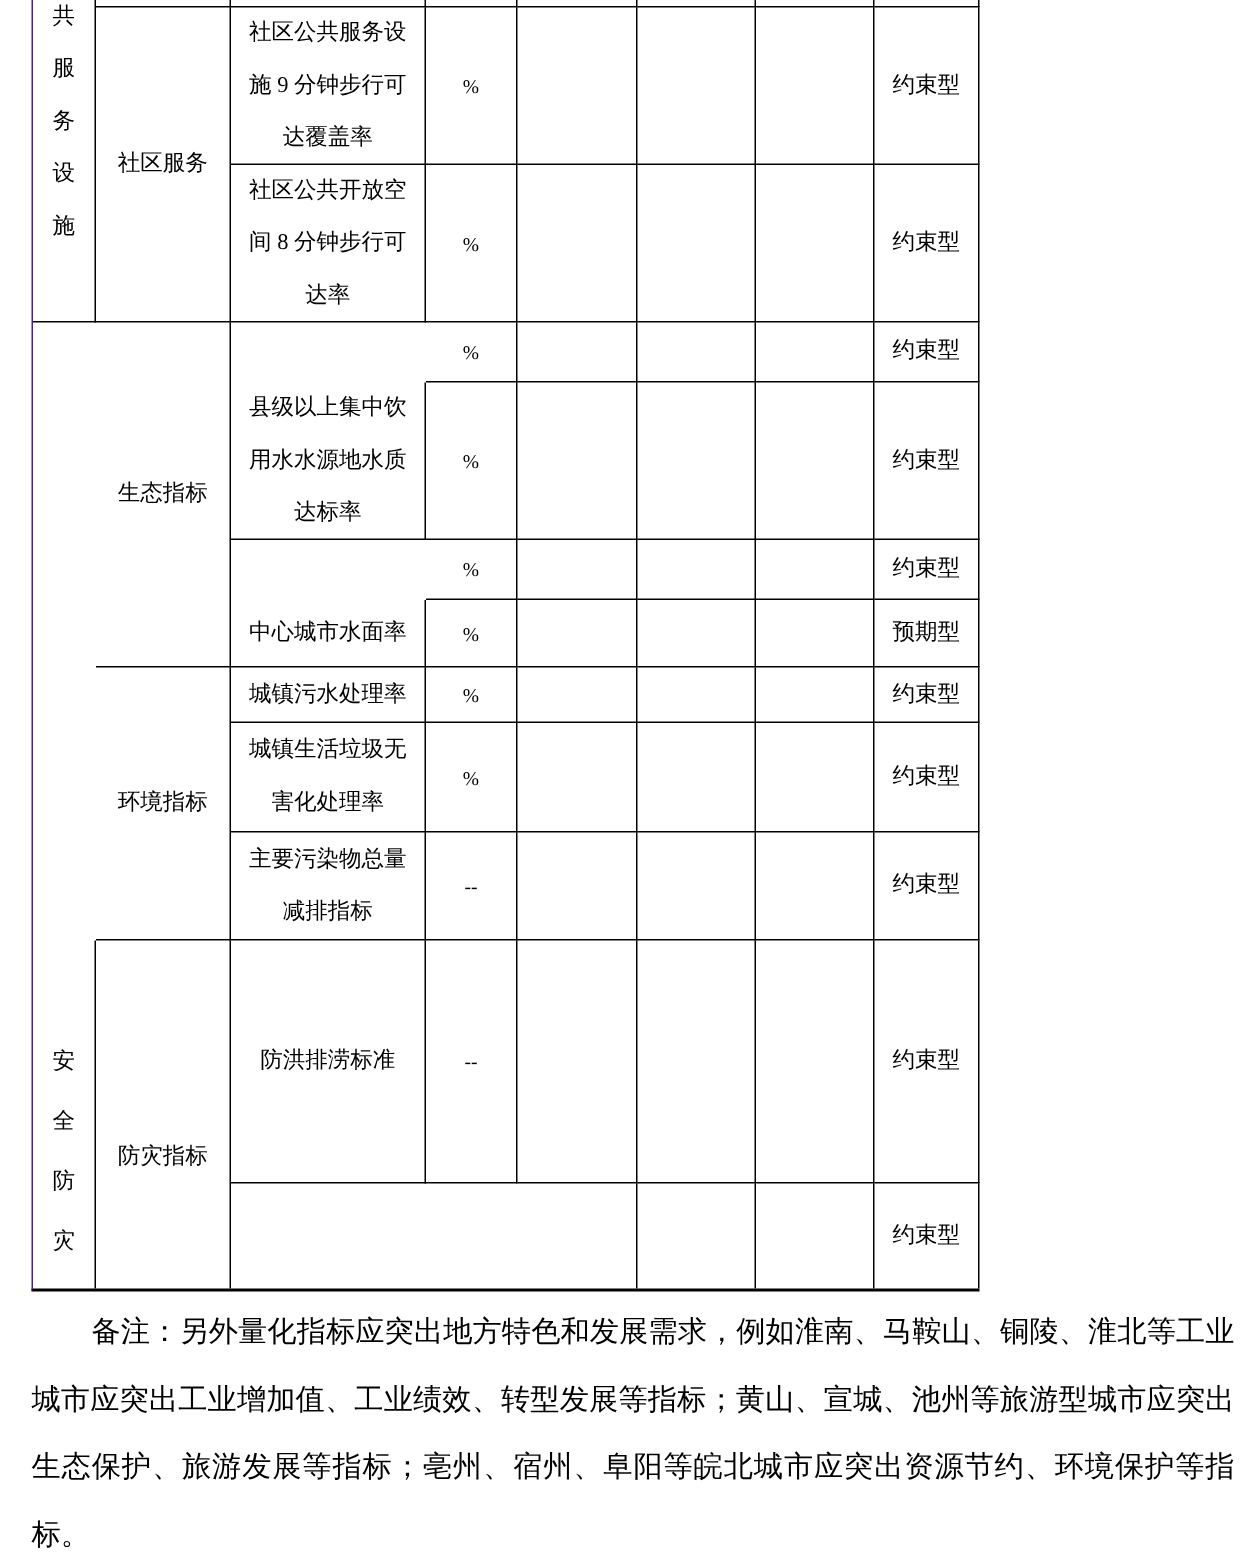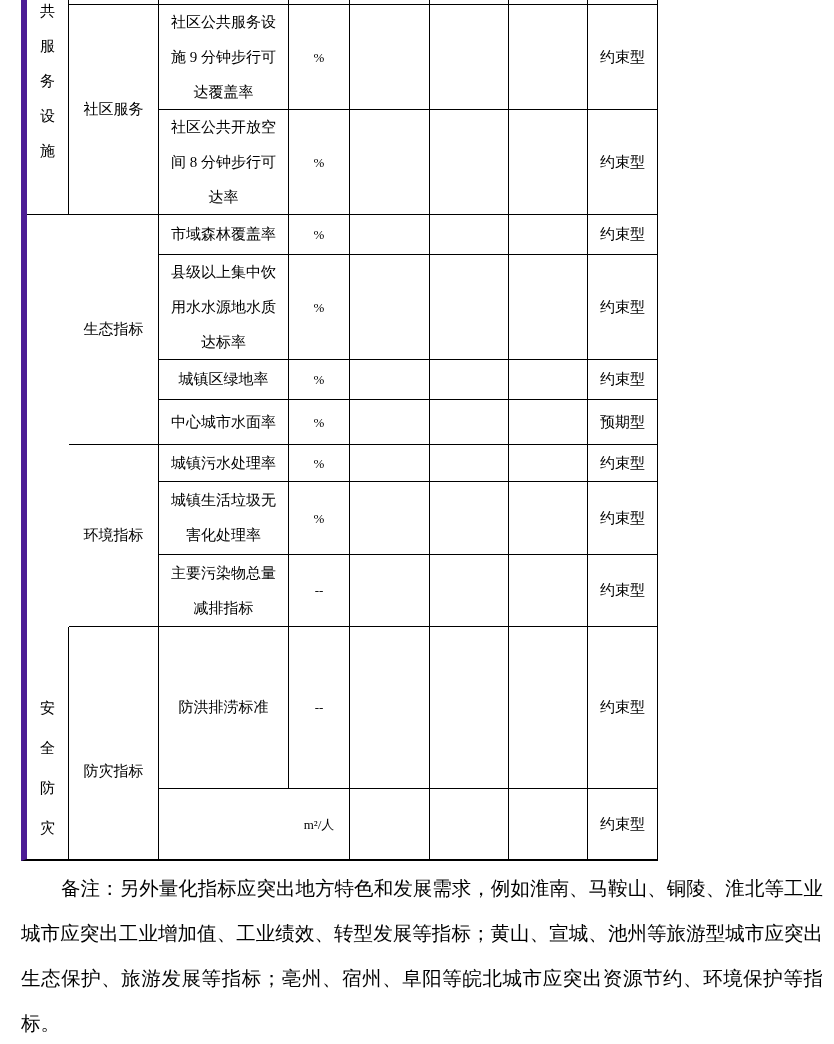--- a/index.html
+++ b/index.html
@@ -7,21 +7,21 @@
     width:834px;height:1044px;position:relative;overflow:hidden;
     background:#ffffff;color:#000000;
     font-family:"Liberation Serif","DejaVu Serif",serif;
   }
   
   .tbl{
     position:absolute;left:21px;top:0;
     display:grid;
     grid-template-columns:42px 90px 130px 61px 80px 79px 79px 70px;
     grid-template-rows:5px 105px 105px 40px 105px 40px 45px 37px 73px 72px 162px 70px;
-    border-left:6px solid #4c1d95;
+    border-left:1px solid #4c1d95;
     border-bottom:2px solid #000;
     font-size:15px;
   }
   .c{
     border-right:1px solid #000;
     border-bottom:1px solid #000;
     box-sizing:border-box;
     display:flex;align-items:center;justify-content:center;
     text-align:center;line-height:35px;
     overflow:hidden;
@@ -84,35 +84,33 @@
   <div class="c" style="grid-area:2/7/3/8"></div>
   <div class="c" style="grid-area:2/8/3/9">约束型</div>
 
   <div class="c ind" style="grid-area:3/3/4/4">社区公共开放空间 8 分钟步行可达率</div>
   <div class="c unit" style="grid-area:3/4/4/5">%</div>
   <div class="c" style="grid-area:3/5/4/6"></div>
   <div class="c" style="grid-area:3/6/4/7"></div>
   <div class="c" style="grid-area:3/7/4/8"></div>
   <div class="c" style="grid-area:3/8/4/9">约束型</div>
 
-  <div class="c ind" style="grid-area:4/3/5/4">市域森林覆盖率</div>
   <div class="c unit" style="grid-area:4/4/5/5">%</div>
   <div class="c" style="grid-area:4/5/5/6"></div>
   <div class="c" style="grid-area:4/6/5/7"></div>
   <div class="c" style="grid-area:4/7/5/8"></div>
   <div class="c" style="grid-area:4/8/5/9">约束型</div>
 
   <div class="c ind" style="grid-area:5/3/6/4">县级以上集中饮用水水源地水质达标率</div>
   <div class="c unit" style="grid-area:5/4/6/5">%</div>
   <div class="c" style="grid-area:5/5/6/6"></div>
   <div class="c" style="grid-area:5/6/6/7"></div>
   <div class="c" style="grid-area:5/7/6/8"></div>
   <div class="c" style="grid-area:5/8/6/9">约束型</div>
 
-  <div class="c ind" style="grid-area:6/3/7/4">城镇区绿地率</div>
   <div class="c unit" style="grid-area:6/4/7/5">%</div>
   <div class="c" style="grid-area:6/5/7/6"></div>
   <div class="c" style="grid-area:6/6/7/7"></div>
   <div class="c" style="grid-area:6/7/7/8"></div>
   <div class="c" style="grid-area:6/8/7/9">约束型</div>
 
   <div class="c ind" style="grid-area:7/3/8/4">中心城市水面率</div>
   <div class="c unit" style="grid-area:7/4/8/5">%</div>
   <div class="c" style="grid-area:7/5/8/6"></div>
   <div class="c" style="grid-area:7/6/8/7"></div>
@@ -140,21 +138,20 @@
   <div class="c" style="grid-area:10/7/11/8"></div>
   <div class="c" style="grid-area:10/8/11/9">约束型</div>
 
   <div class="c ind" style="grid-area:11/3/12/4">防洪排涝标准</div>
   <div class="c unit" style="grid-area:11/4/12/5">--</div>
   <div class="c" style="grid-area:11/5/12/6"></div>
   <div class="c" style="grid-area:11/6/12/7"></div>
   <div class="c" style="grid-area:11/7/12/8"></div>
   <div class="c" style="grid-area:11/8/12/9">约束型</div>
 
-  <div class="c unit lr" style="grid-area:12/4/13/5">m²/人</div>
   <div class="c lr" style="grid-area:12/5/13/6"></div>
   <div class="c lr" style="grid-area:12/6/13/7"></div>
   <div class="c lr" style="grid-area:12/7/13/8"></div>
   <div class="c lr" style="grid-area:12/8/13/9">约束型</div>
 
 </div>
 
 <p class="note">备注：另外量化指标应突出地方特色和发展需求，例如淮南、马鞍山、铜陵、淮北等工业城市应突出工业增加值、工业绩效、转型发展等指标；黄山、宣城、池州等旅游型城市应突出生态保护、旅游发展等指标；亳州、宿州、阜阳等皖北城市应突出资源节约、环境保护等指标。</p>
 
 </body></html>

